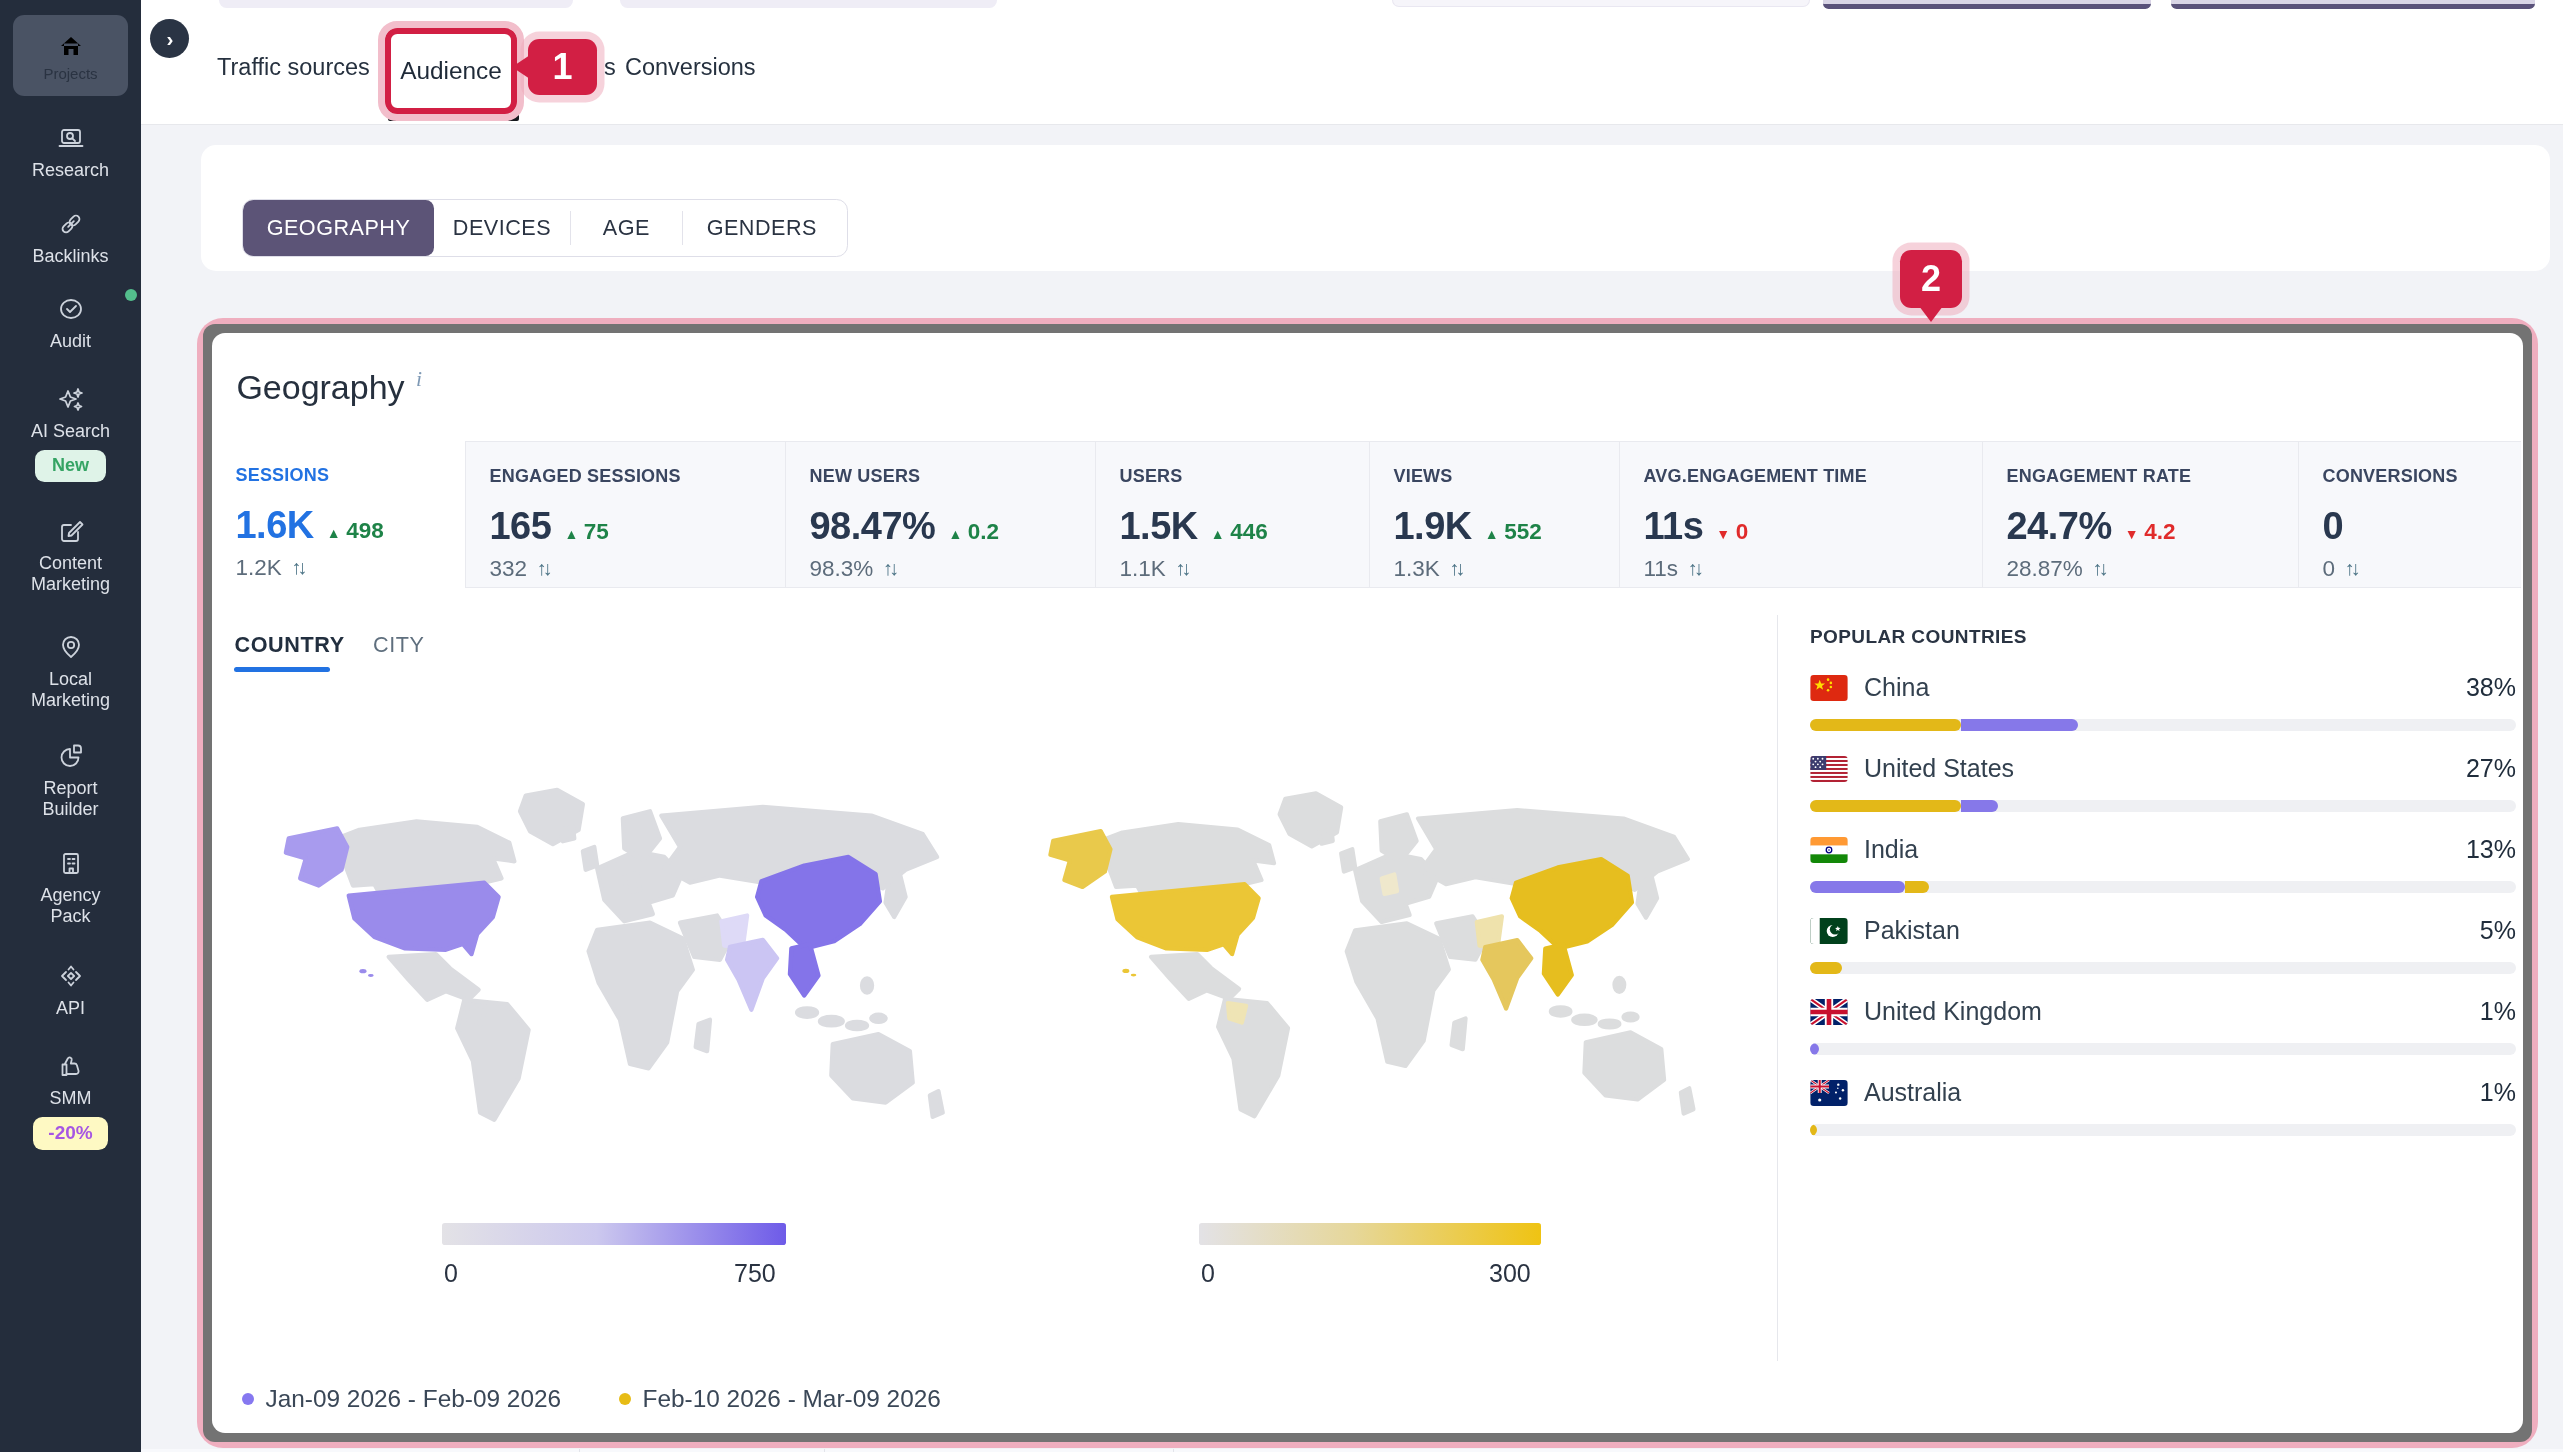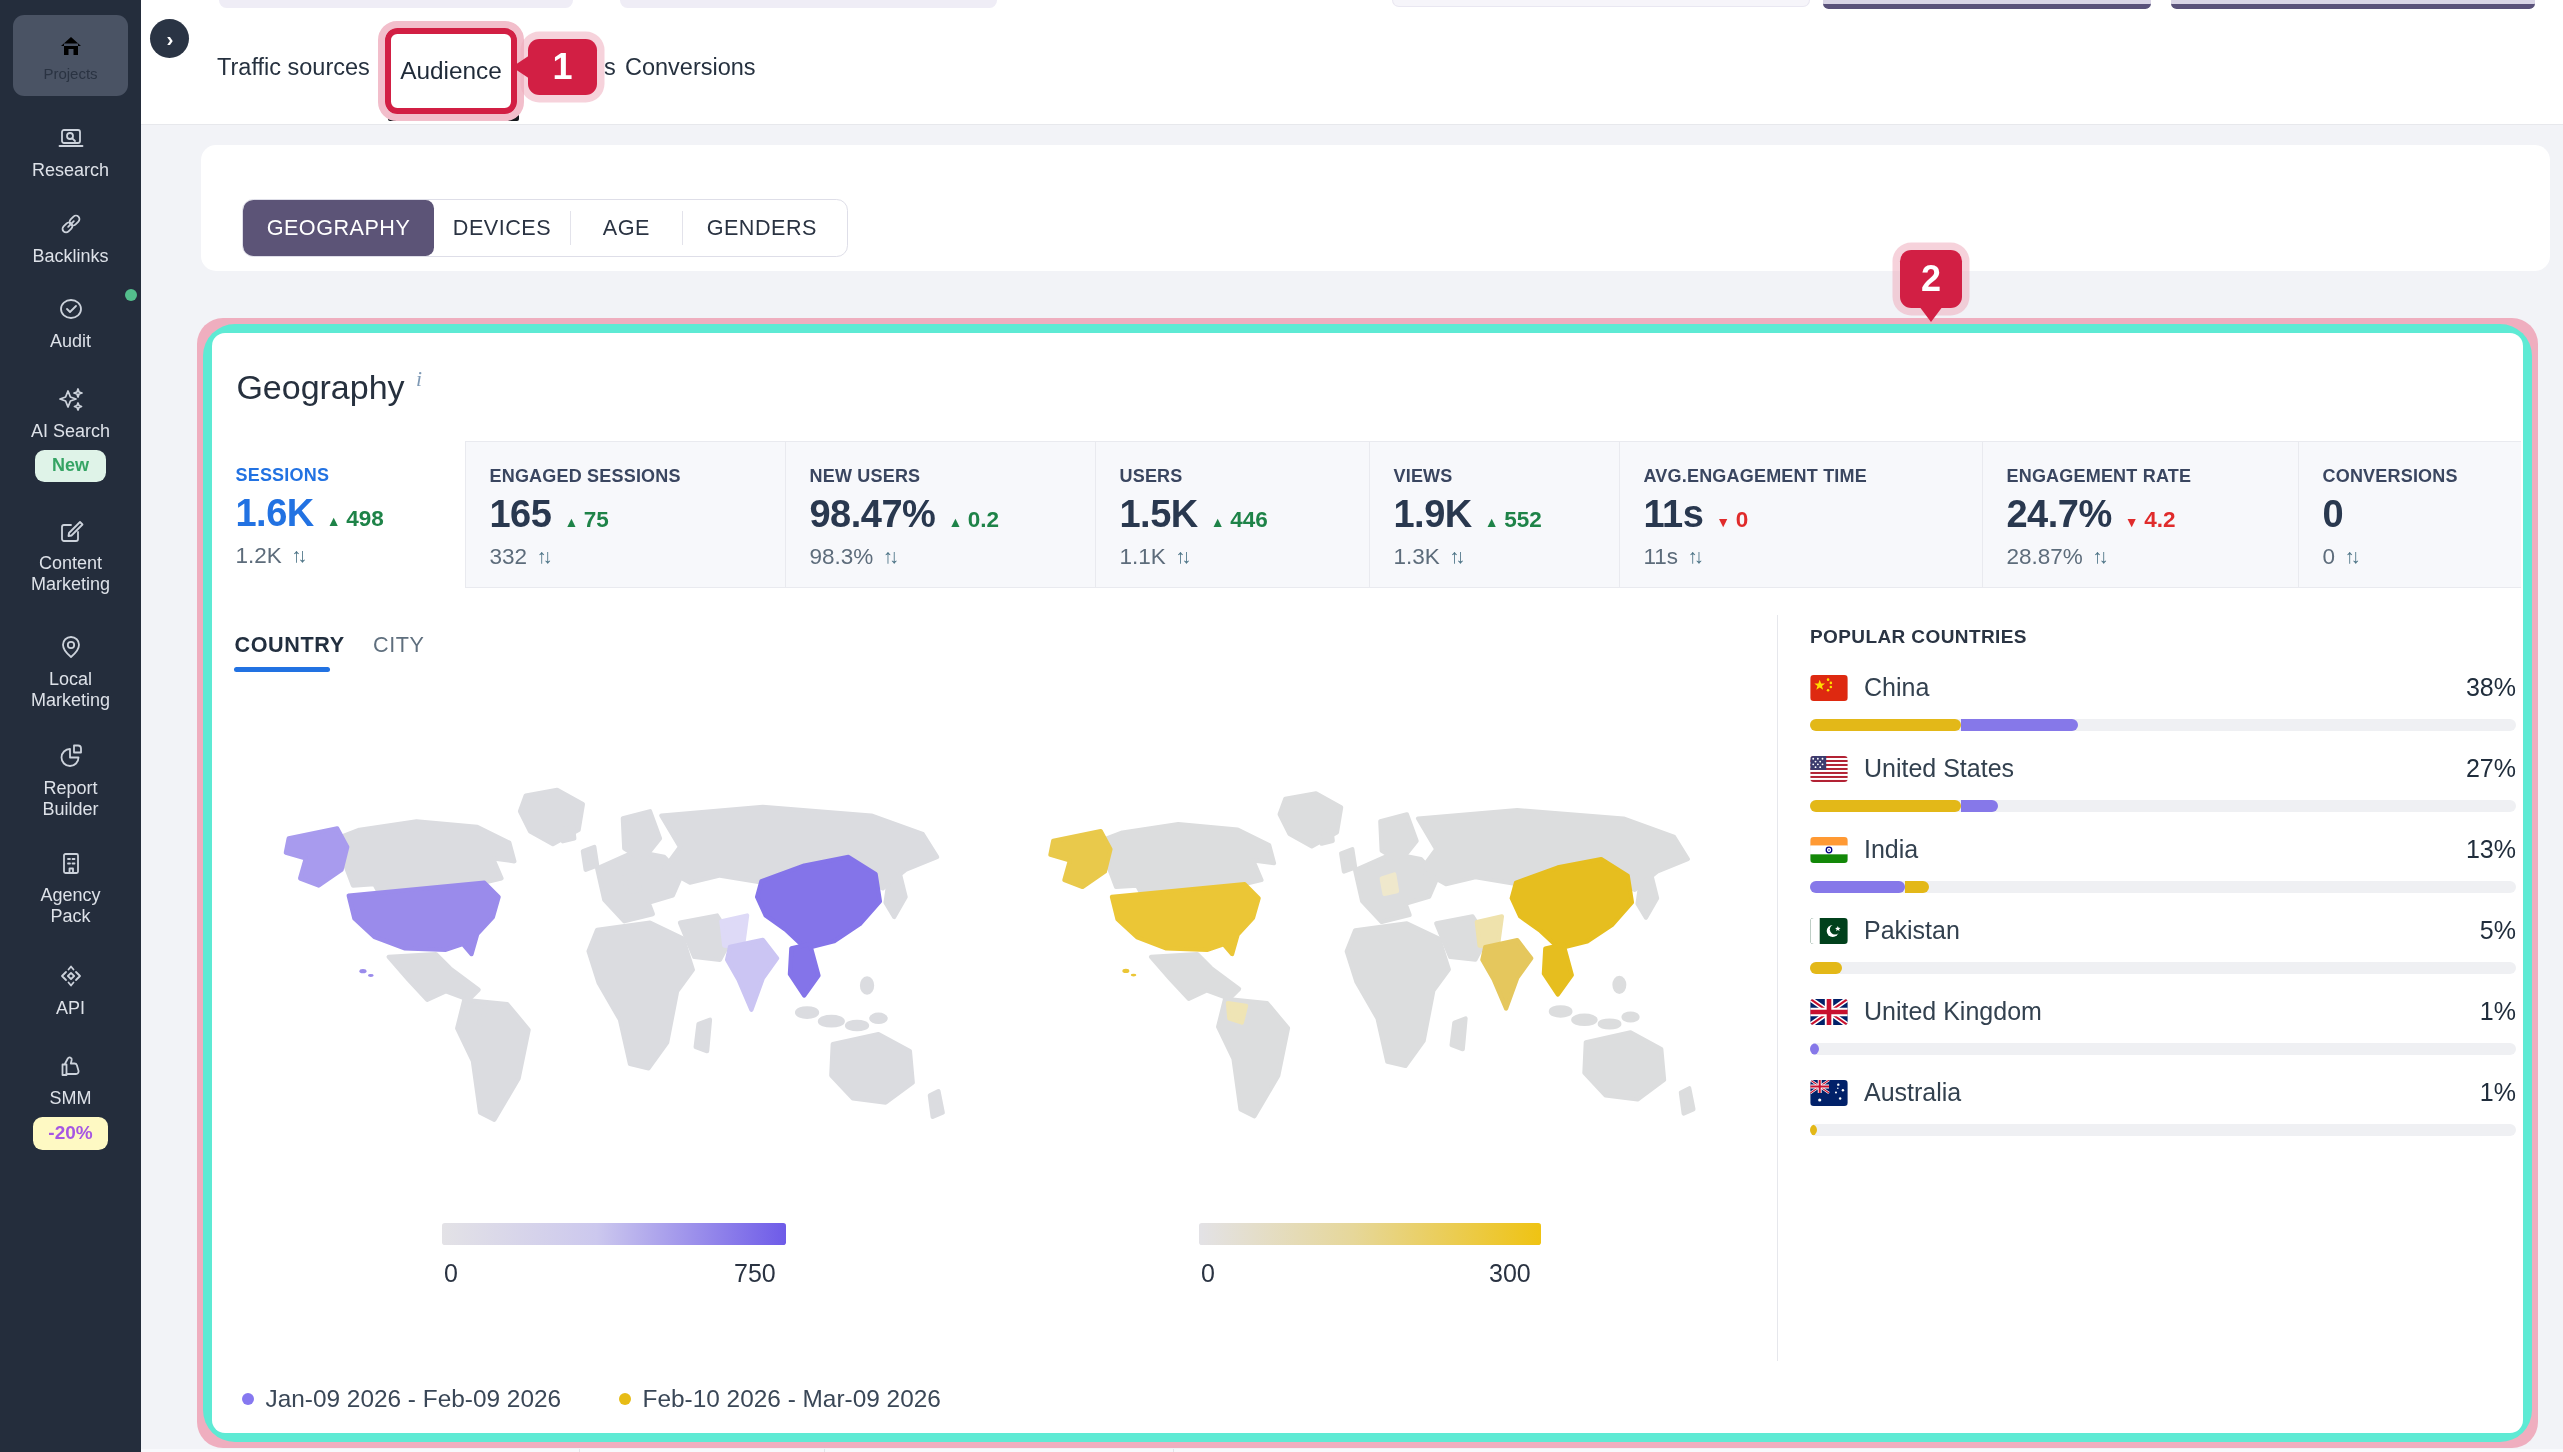--- a/index.html
+++ b/index.html
@@ -49,33 +49,33 @@
     color:#2A3342;cursor:pointer;position:relative;}
   .seg-btn.active{background:#5C5477;color:#FFFFFF;border-radius:8.4px;}
   .seg-sep{width:0.9px;background:#E3E3EB;margin:11.3px 0;}
   .dropdown{position:absolute;left:1973px;top:54px;width:353px;height:58px;border:1.9px solid #D7D8E2;border-radius:8.4px;
     box-sizing:border-box;display:flex;align-items:center;font-size:23.5px;color:#212D3D;cursor:pointer;background:#FFF;}
   .dropdown .dd-label{margin-left:22.5px;}
   .dropdown svg{position:absolute;right:19px;top:22.5px;}
 
   
   .panel-glow{position:absolute;left:197px;top:318px;width:2341px;height:1130px;border-radius:26px;background:#EFAEBF;z-index:2;}
-  .panel-red{position:absolute;inset:5.6px;background:#5eead4;border-radius:32px;padding-left:28px;}
+  .panel-red{position:absolute;inset:5.6px;background:#737373;border-radius:12px;padding-left:28px;}
   .panel-inner{position:absolute;inset:9.4px;background:#FFFFFF;border-radius:13px;overflow:hidden;}
   .geo-title{position:absolute;left:24.4px;top:34px;font-size:34px;color:#26303E;}
   .geo-title i{font-size:21.6px;color:#7E99B5;font-family:"Liberation Serif",serif;vertical-align:13px;margin-left:11.3px;}
 
   
   .metrics{position:absolute;left:0;top:108px;width:2311px;height:147px;display:flex;}
   .tile{box-sizing:border-box;background:#F7F8FB;border-top:0.9px solid #E9EAEF;border-bottom:0.9px solid #E9EAEF;
     border-left:0.9px solid #E9EAEF;padding:24.4px 0 0 23.5px;cursor:pointer;}
   .tile.sel{background:#FFFFFF;border:none;}
   .t-label{font-size:18px;font-weight:bold;letter-spacing:0.2px;color:#3A4660;}
   .tile.sel .t-label{color:#2272E2;}
-  .t-val{margin-top:6px;display:flex;align-items:baseline;}
+  .t-val{margin-top:18px;display:flex;align-items:baseline;}
   .t-val .v{font-size:38px;font-weight:bold;color:#29384F;letter-spacing:-0.5px;}
   .tile.sel .t-val .v{color:#2272E2;}
   .d-ar{font-size:14px;margin-left:13px;}
   .d-v{font-size:22.5px;font-weight:bold;margin-left:5.6px;}
   .t-prev{margin-top:7.5px;font-size:22.5px;color:#5D6C7B;display:flex;align-items:center;}
   .ud{font-size:20px;color:#4E7587;letter-spacing:-3.8px;margin-left:9.4px;}
 
   
   .geo-tab{position:absolute;top:299px;font-size:21.6px;letter-spacing:0.6px;cursor:pointer;}
   .geo-underline{position:absolute;left:22.5px;top:334px;width:96px;height:4.7px;background:#2272E2;border-radius:2.8px;}

